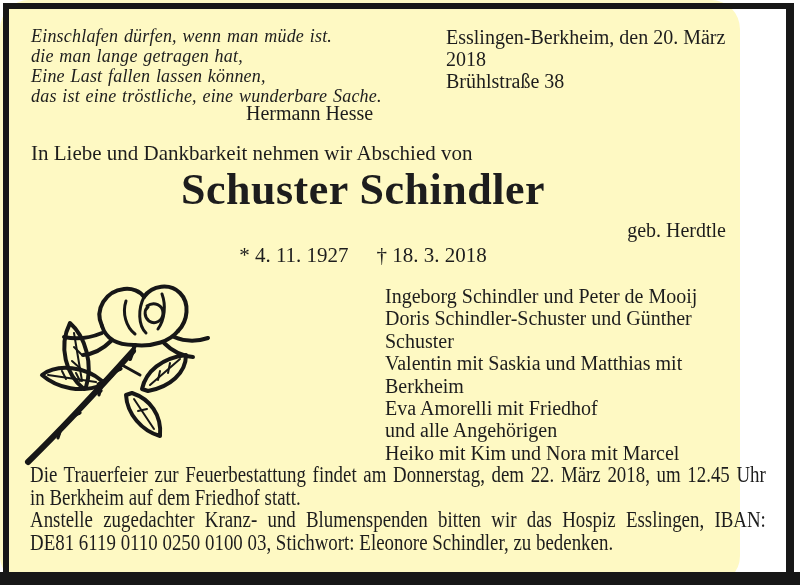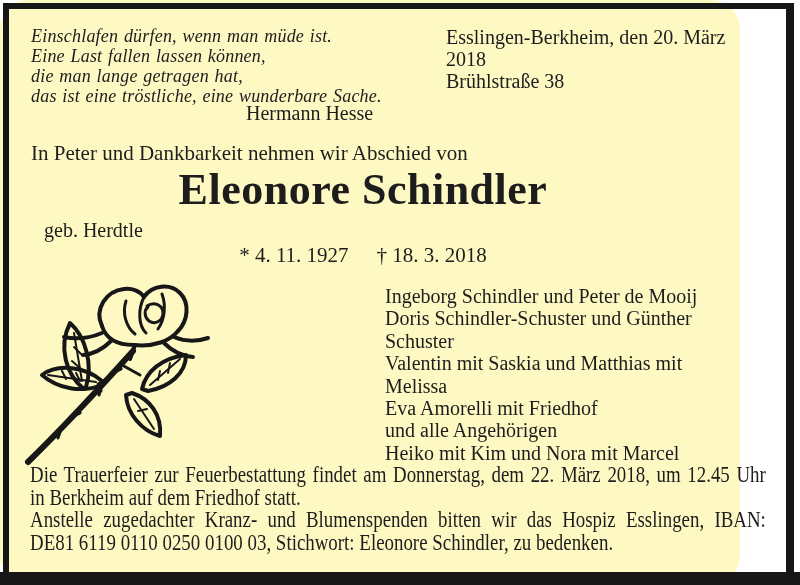--- a/index.html
+++ b/index.html
@@ -43,21 +43,21 @@
     font-size:21px;
   }
   .deceased-name{
     position:absolute;left:0;right:14px;top:167px;
     text-align:center;
     font-size:44px;font-weight:bold;line-height:46px;
     letter-spacing:.5px;
   }
   .maiden{
     position:absolute;left:0;right:14px;top:219px;
-    text-align:left;font-size:20px;padding-left:44px;
+    text-align:right;font-size:20px;padding-left:44px;
   }
   .dates{
     position:absolute;left:0;right:14px;top:243px;
     text-align:center;font-size:21px;
   }
   .dates .death{margin-left:28px;margin-top:45px;}
 
   .rose{position:absolute;left:14px;top:281px;}
 
   .mourners{
@@ -77,34 +77,34 @@
 </head>
 <body>
 
 <div id="page">
 
   <div class="frame"></div>
   <div class="bottom-rule"></div>
 
   <div class="quote">
     <div>Einschlafen dürfen, wenn man müde ist.</div>
+    <div>die man lange getragen hat,</div>
     <div>Eine Last fallen lassen können,</div>
-    <div>die man lange getragen hat,</div>
     <div>das ist eine tröstliche, eine wunderbare Sache.</div>
   </div>
   <div class="quote-attr">Hermann Hesse</div>
 
   <div class="dateline">
     <div>Esslingen-Berkheim, den 20. März 2018</div>
     <div>Brühlstraße 38</div>
   </div>
 
-  <div class="intro">In Peter und Dankbarkeit nehmen wir Abschied von</div>
+  <div class="intro">In Liebe und Dankbarkeit nehmen wir Abschied von</div>
 
-  <div class="deceased-name">Eleonore Schindler</div>
+  <div class="deceased-name">Schuster Schindler</div>
   <div class="maiden">geb. Herdtle</div>
   <div class="dates">
     <span class="birth">* 4. 11. 1927</span><span class="death">† 18. 3. 2018</span>
   </div>
 
   <svg class="rose" width="212" height="190" viewBox="0 0 212 190" aria-hidden="true">
     <g stroke="#171717" fill="none" stroke-width="4" stroke-linecap="round" stroke-linejoin="round">
 
       <path d="M88,45 C80,28 92,10 110,8 C118,7 126,10 130,16"></path>
       <path d="M130,16 C138,4 156,2 166,12 C176,22 174,40 164,50"></path>
@@ -149,21 +149,21 @@
       <path d="M124,130 l9,-2" stroke-width="2"></path>
 
       <path d="M84,103 L98,95" stroke-width="3"></path>
       <path d="M108,84 L126,94" stroke-width="3"></path>
     </g>
   </svg>
 
   <div class="mourners">
     <div>Ingeborg Schindler und Peter de Mooij</div>
     <div>Doris Schindler-Schuster und Günther Schuster</div>
-    <div>Valentin mit Saskia und Matthias mit Melissa</div>
+    <div>Valentin mit Saskia und Matthias mit Berkheim</div>
     <div>Eva Amorelli mit Friedhof</div>
     <div>und alle Angehörigen</div>
     <div>Heiko mit Kim und Nora mit Marcel</div>
   </div>
 
   <div class="funeral">
     <div class="just">Die Trauerfeier zur Feuerbestattung findet am Donnerstag, dem 22. März 2018, um 12.45 Uhr</div>
     <div>in Berkheim auf dem Friedhof statt.</div>
     <div class="just">Anstelle zugedachter Kranz- und Blumenspenden bitten wir das Hospiz Esslingen, IBAN:</div>
     <div>DE81 6119 0110 0250 0100 03, Stichwort: Eleonore Schindler, zu bedenken.</div>

